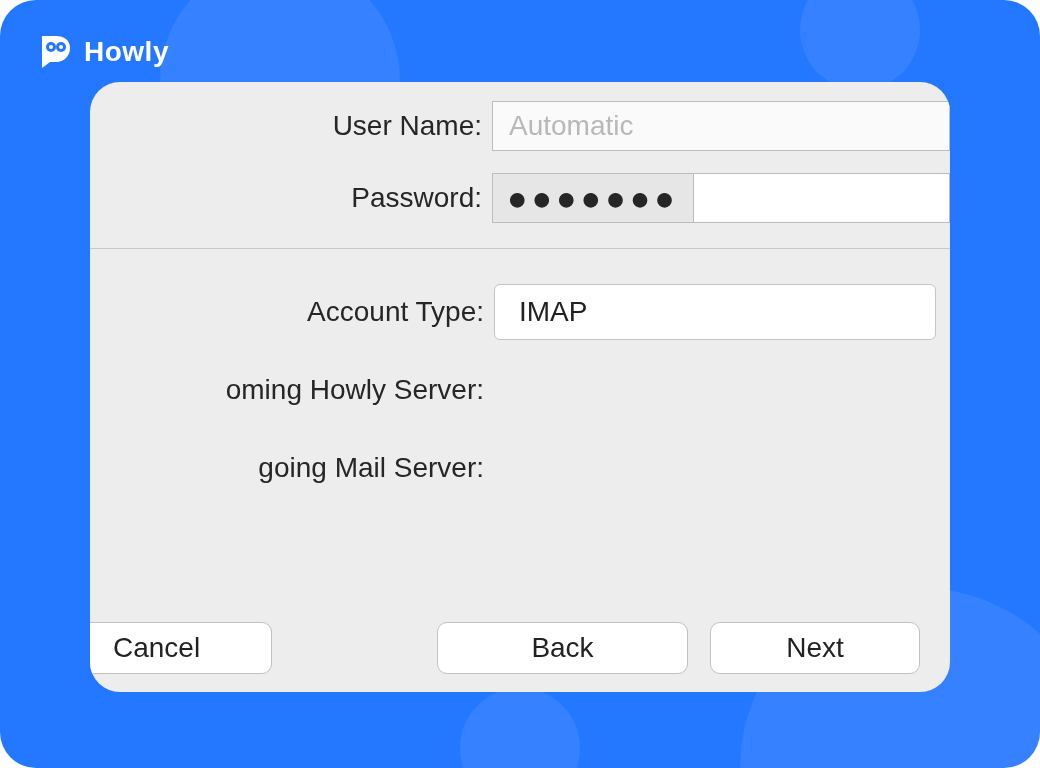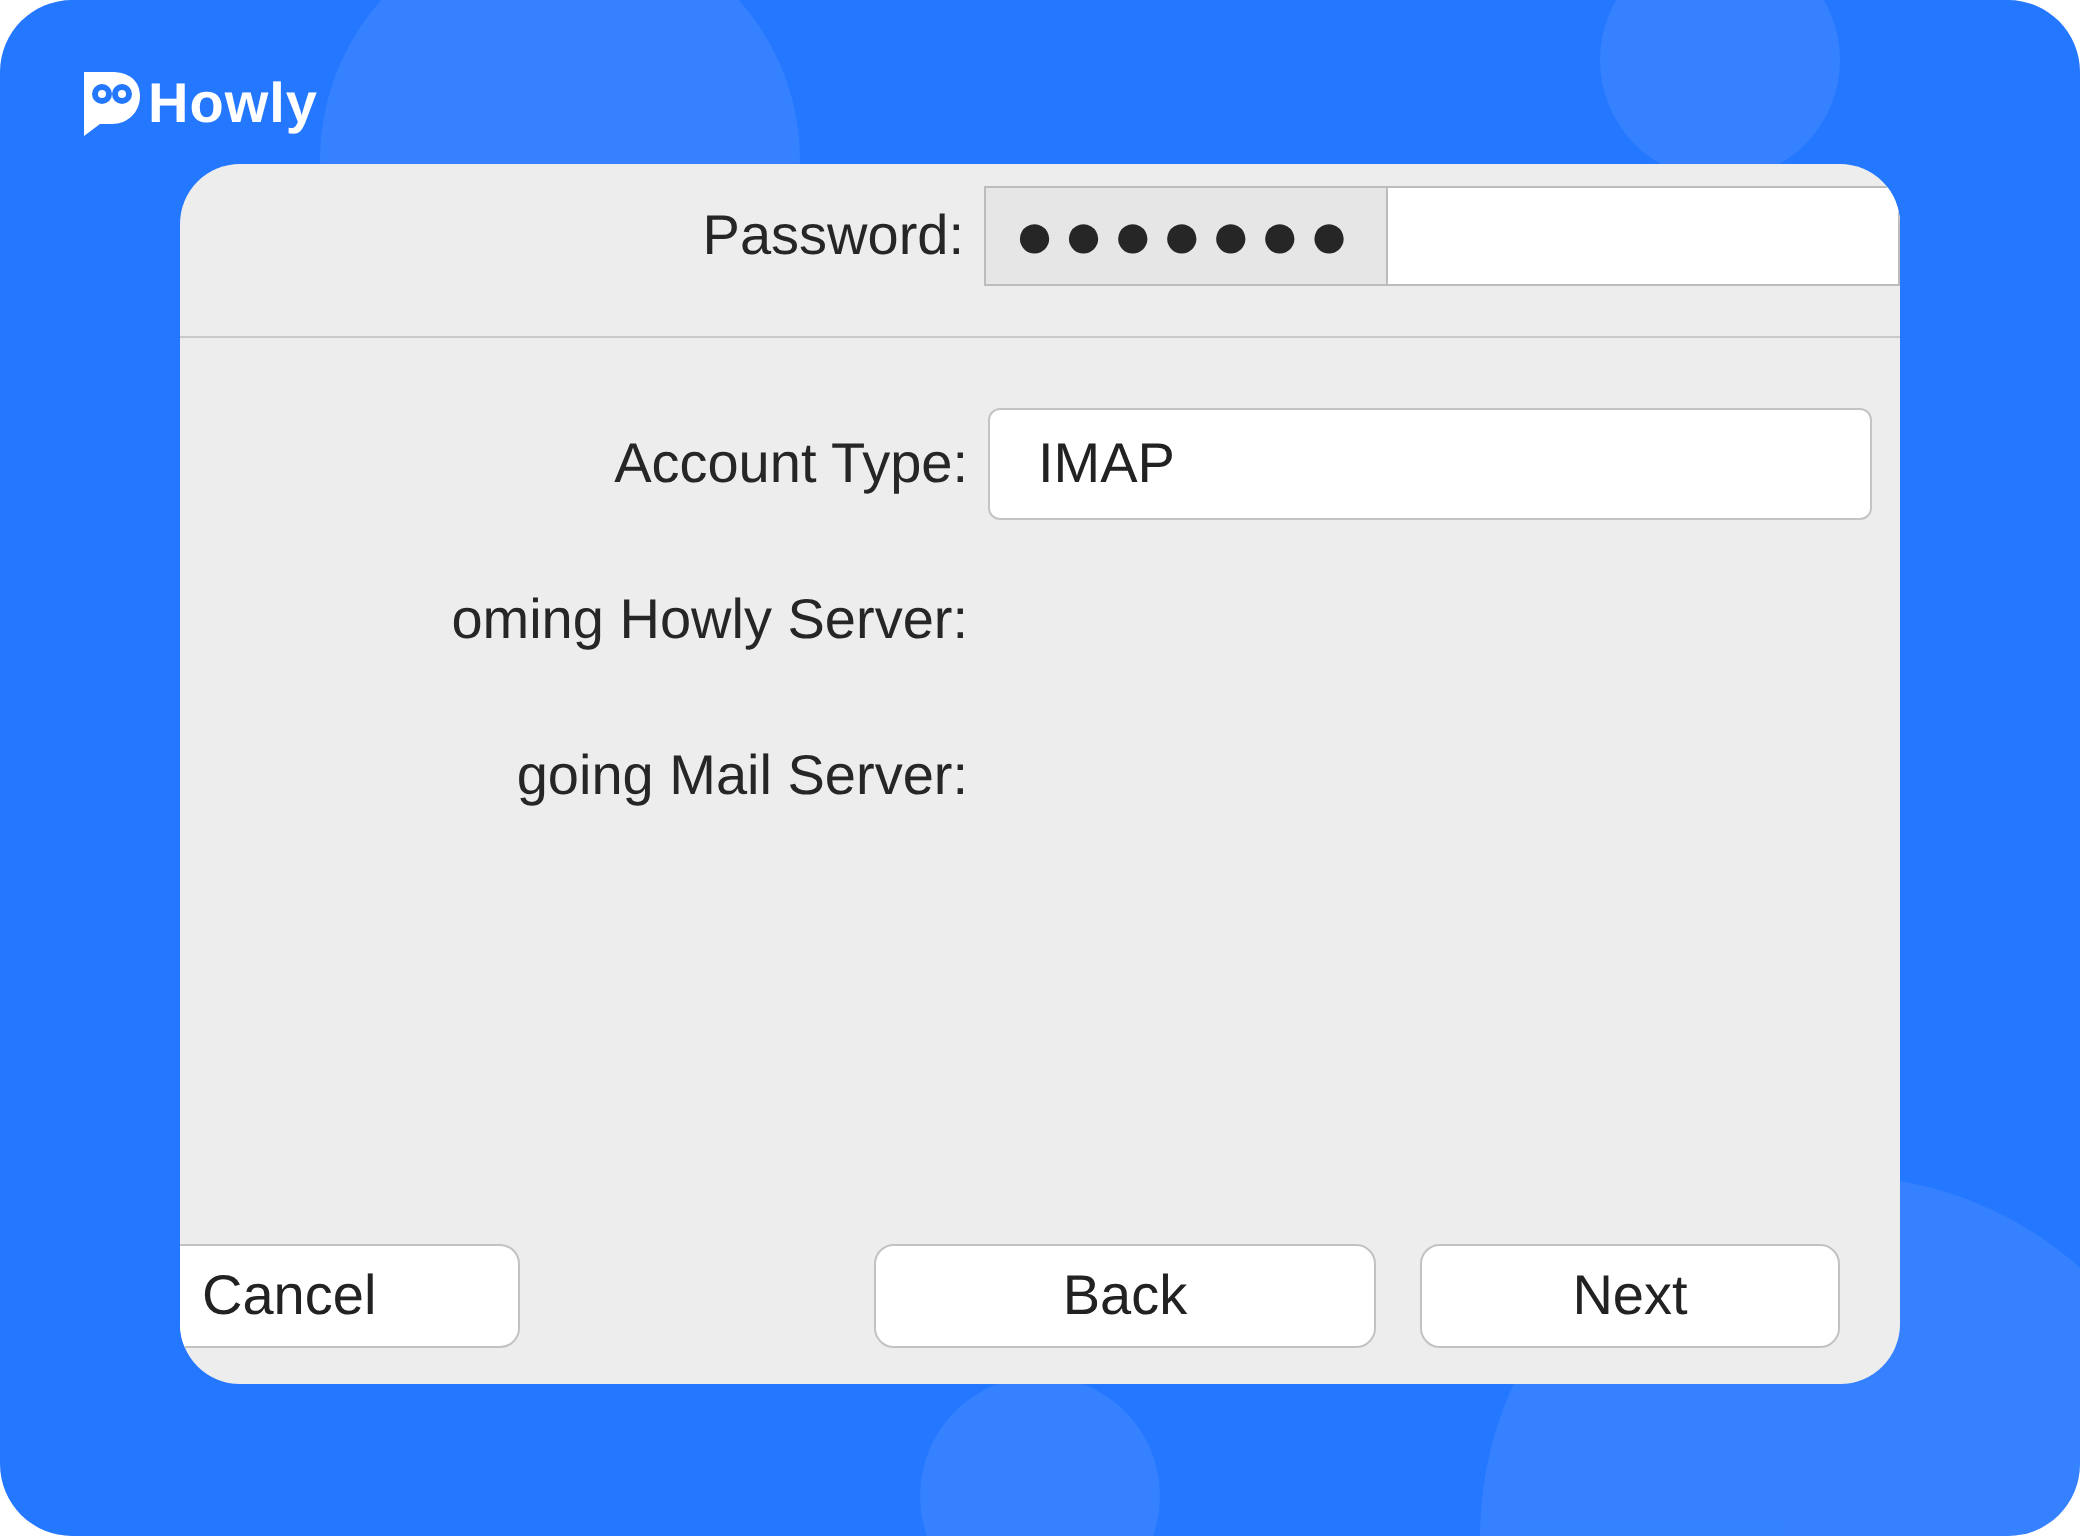--- a/index.html
+++ b/index.html
@@ -27,20 +27,21 @@
   .bub2 { width: 120px; height: 120px; top: -30px; right: 120px; }
   .bub3 { width: 360px; height: 360px; bottom: -180px; right: -60px; }
   .bub4 { width: 120px; height: 120px; bottom: -40px; left: 460px; }
 
   .logo {
     position: absolute;
     top: 34px;
     left: 38px;
     display: flex;
     align-items: center;
+    gap: 10px;
     color: #fff;
   }
   .logo-icon {
     width: 36px;
     height: 36px;
   }
   .logo-text {
     font-size: 28px;
     font-weight: 600;
     letter-spacing: 0.5px;
@@ -124,21 +125,21 @@
     display: flex;
     align-items: center;
     padding: 0 14px;
     font-size: 34px;
     letter-spacing: 4px;
     border-right: 1px solid #bcbcbc;
   }
 
   .button-row {
     position: absolute;
-    left: 0;
+    left: 12px;
     right: 0;
     bottom: 18px;
     display: flex;
     align-items: center;
     padding: 0 0 0 0;
   }
   .btn {
     height: 52px;
     background: #fff;
     border: 1px solid #c2c2c2;
@@ -187,20 +188,26 @@
         <circle cx="23" cy="13" r="5" fill="#2477ff"></circle>
         <circle cx="13" cy="13" r="2" fill="#fff"></circle>
         <circle cx="23" cy="13" r="2" fill="#fff"></circle>
       </svg>
     </span>
     <span class="logo-text">Howly</span>
   </div>
 
   <div class="panel">
 
+    <div class="row first">
+      <div class="label">User Name:</div>
+      <div class="field placeholder-style">
+        <span style="color:#b8b8b8;">Automatic</span>
+      </div>
+    </div>
 
     <div class="row">
       <div class="label">Password:</div>
       <div class="pwd-wrap">
         <div class="pwd-filled">●●●●●●●</div>
       </div>
     </div>
 
     <div class="divider"></div>
 

